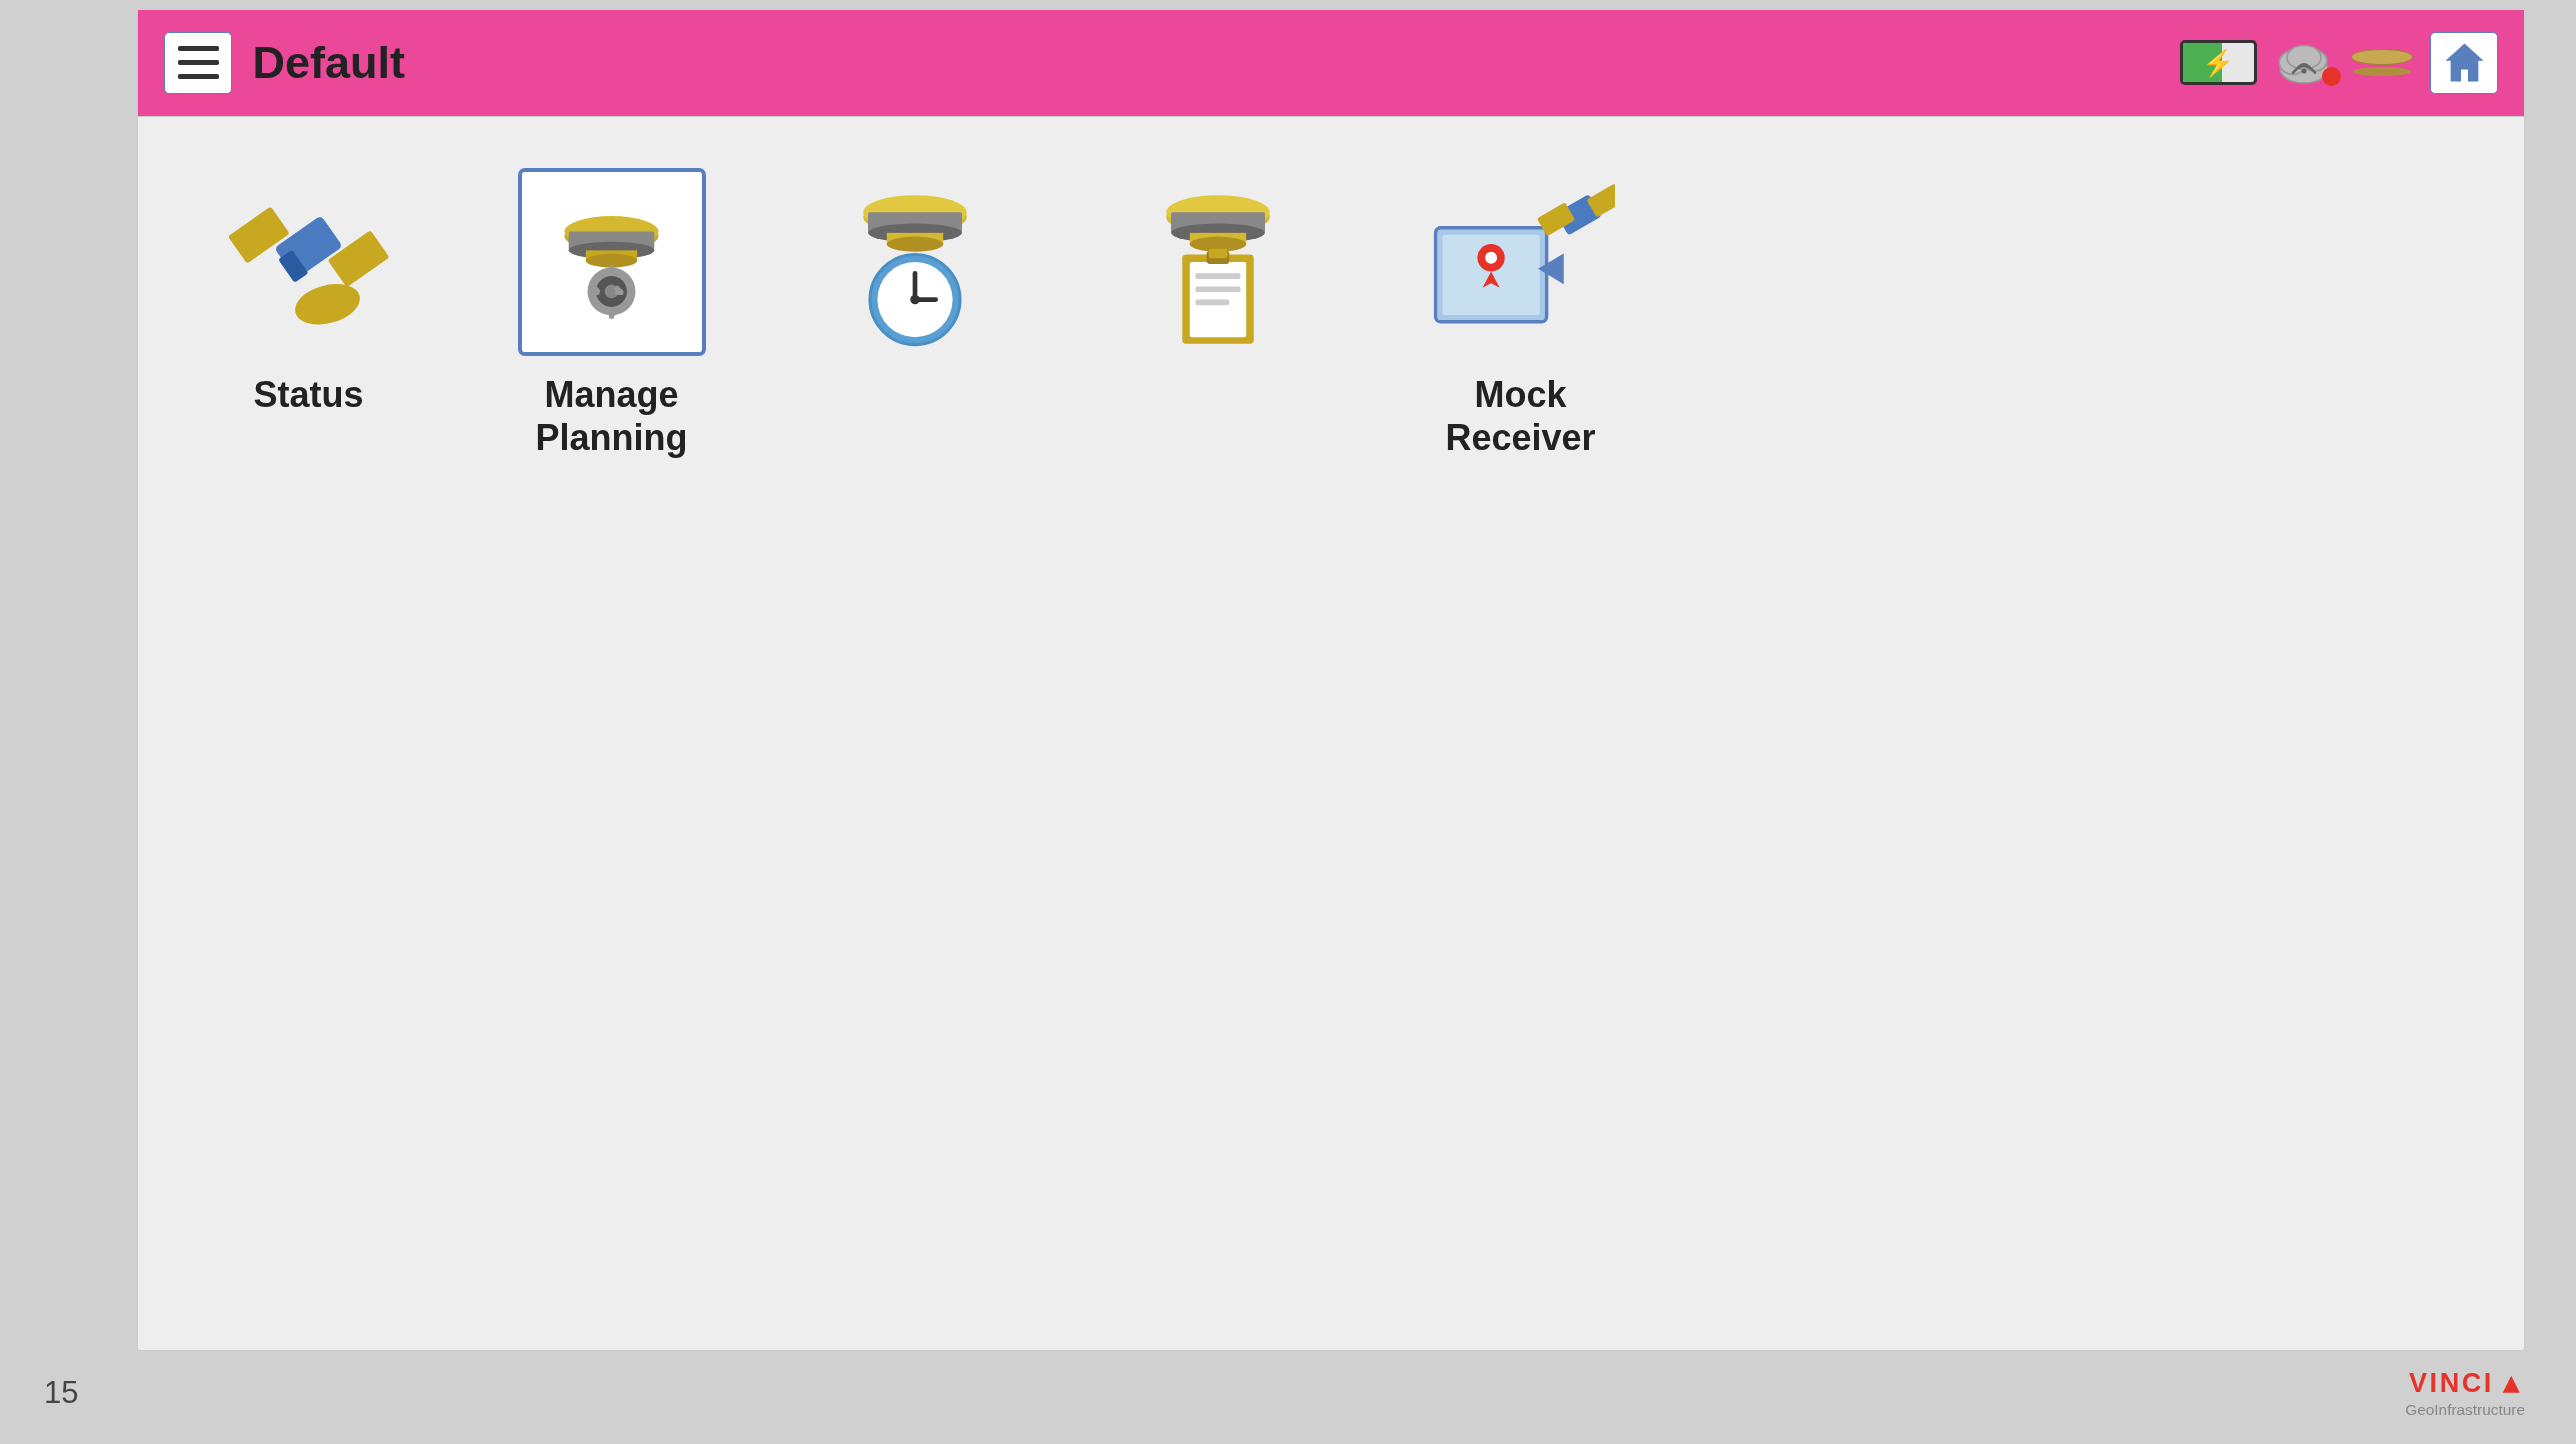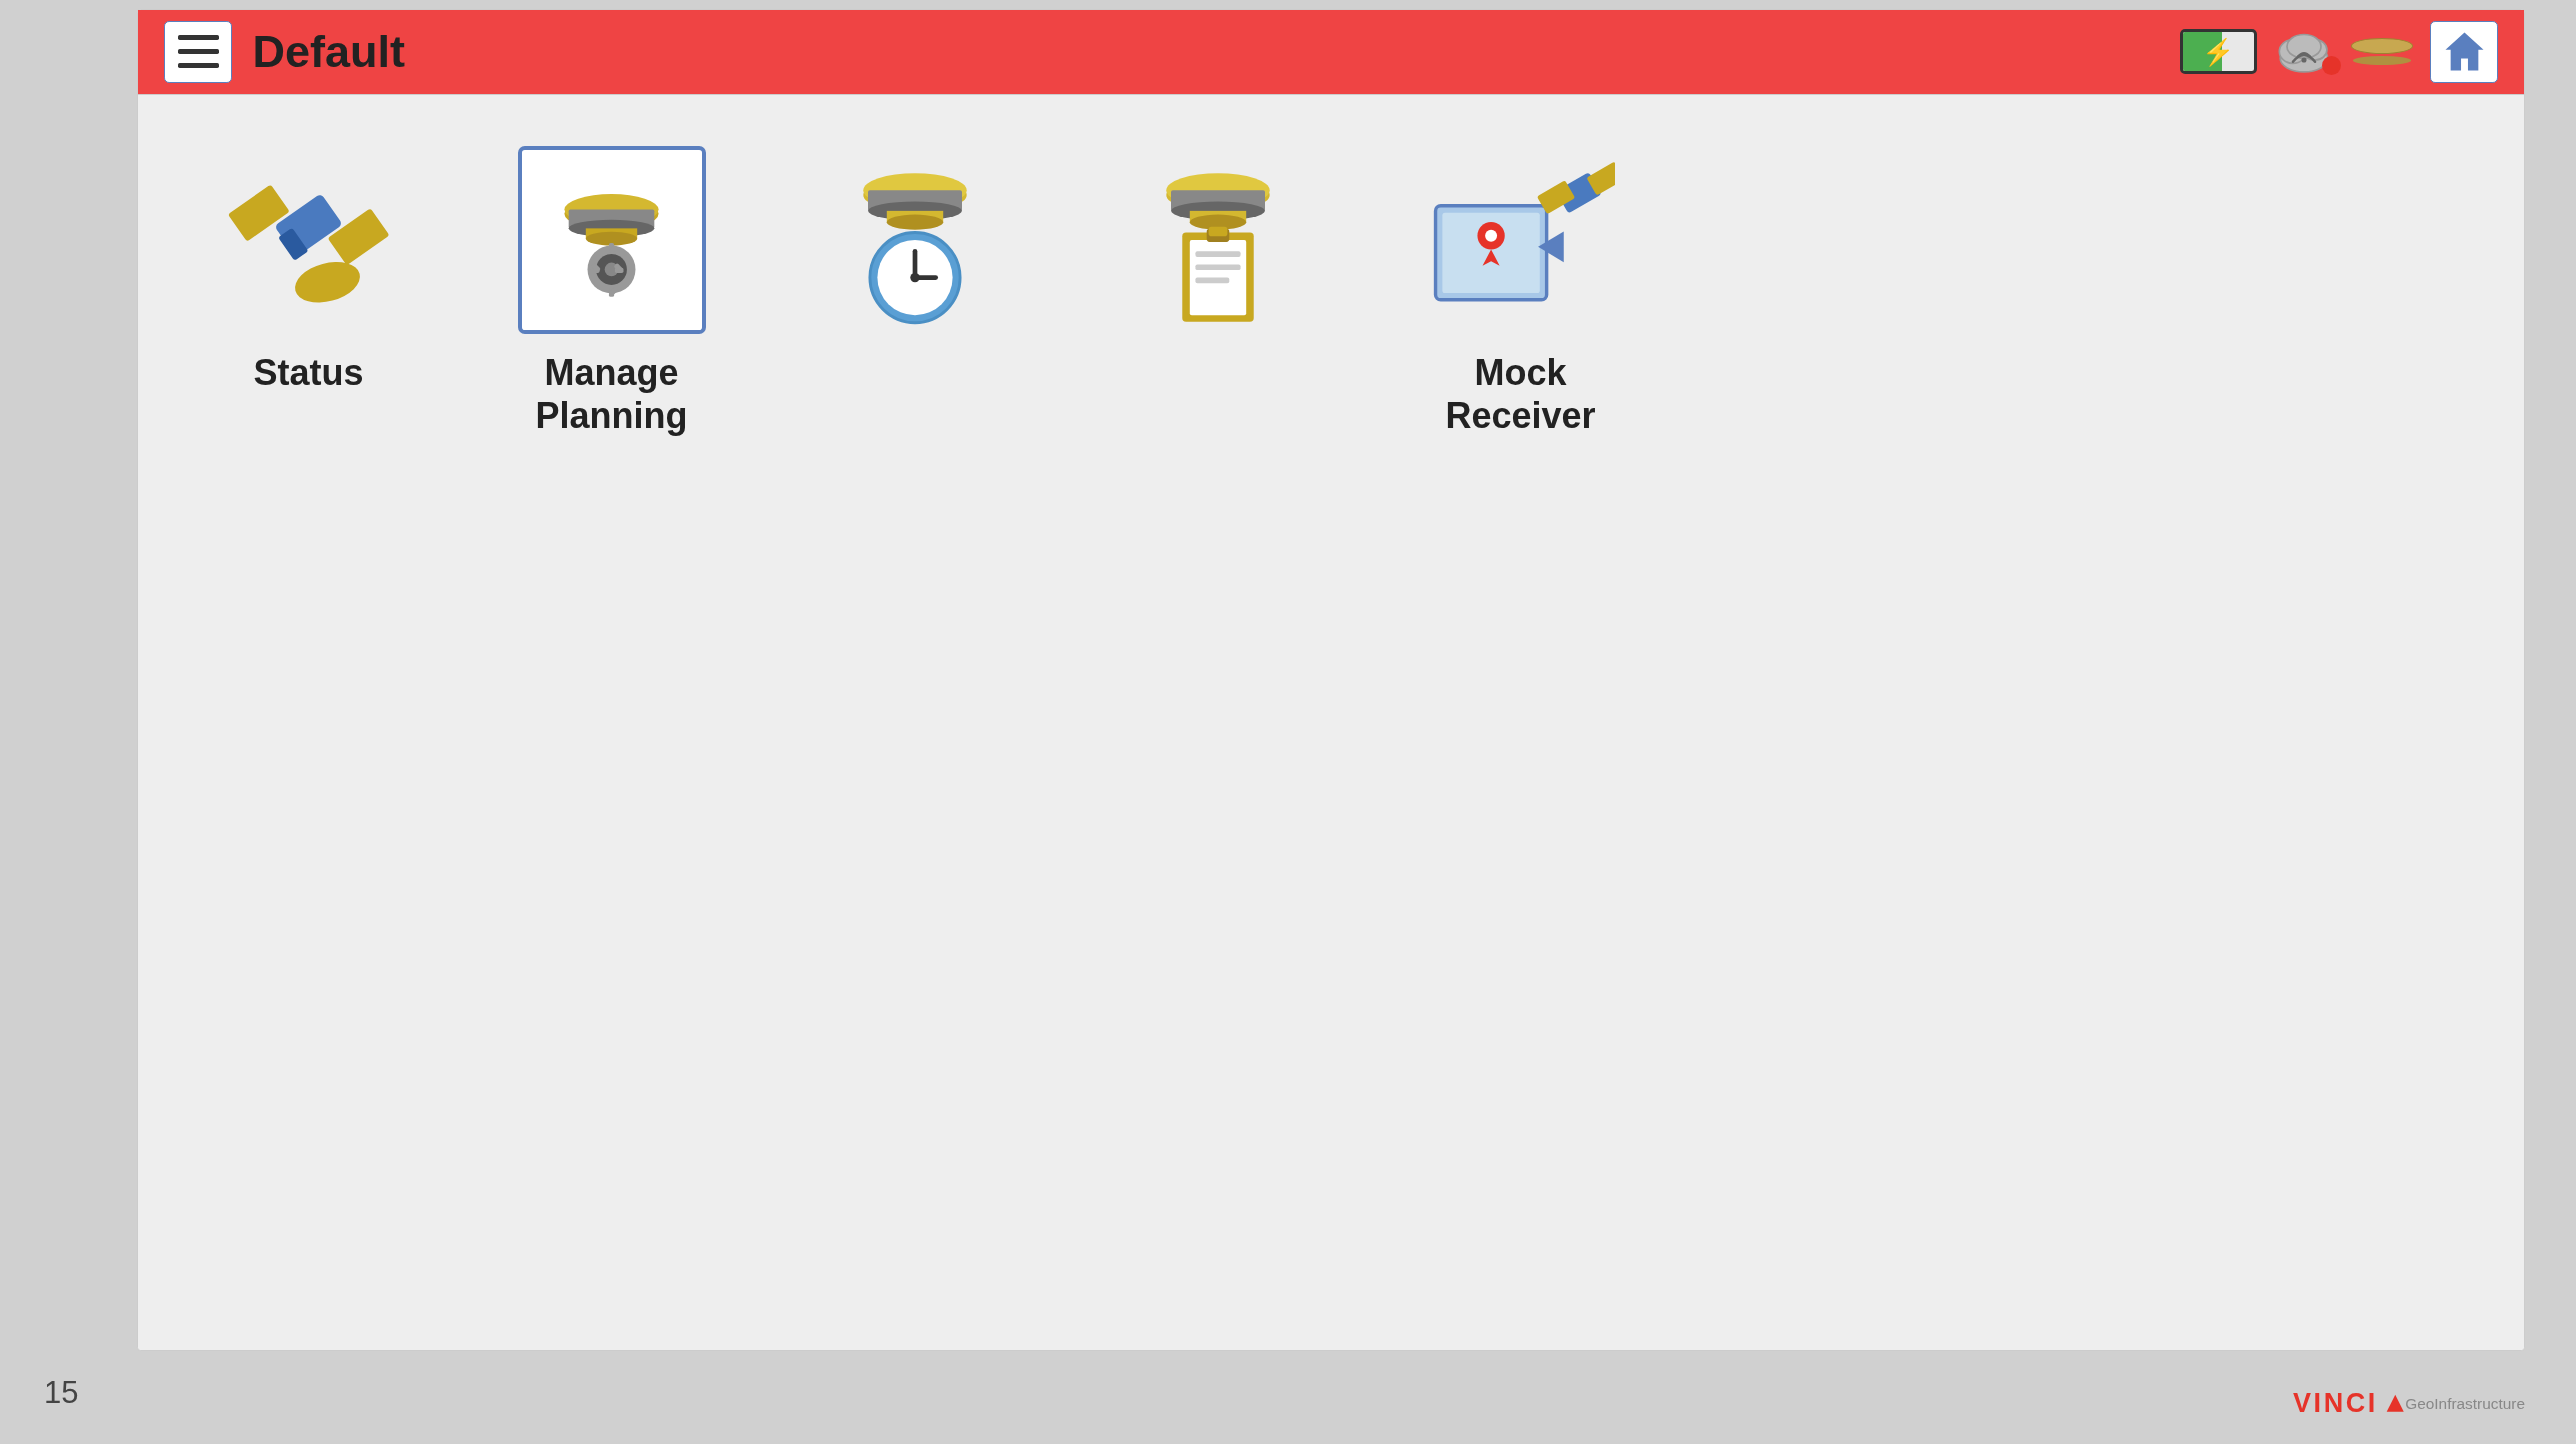--- a/index.html
+++ b/index.html
@@ -18,43 +18,43 @@
       left: 44px;
       font-size: 31px;
       color: #444;
     }
 
     .logo-area {
       position: absolute;
       bottom: 26px;
       right: 51px;
       display: flex;
-      flex-direction: row;
+      flex-direction: column;
       align-items: center;
     }
 
     .main-panel {
       position: absolute;
       top: 8.6px;
       left: 137px;
       right: 51px;
       bottom: 94px;
       background: #eeeeee;
       border: 1.7px solid #ccc;
       border-radius: 3.4px;
     }
 
     
     .header {
       display: flex;
       align-items: center;
       justify-content: space-between;
-      padding: 11px 26px;
+      padding: 22px 26px;
       border-bottom: 0.9px solid #ccc;
-      background: #ef4444;
+      background: #ec4899;
     }
 
     .header-left {
       display: flex;
       align-items: center;
       gap: 20.5px;
     }
 
     .hamburger-btn {
       width: 68px;

